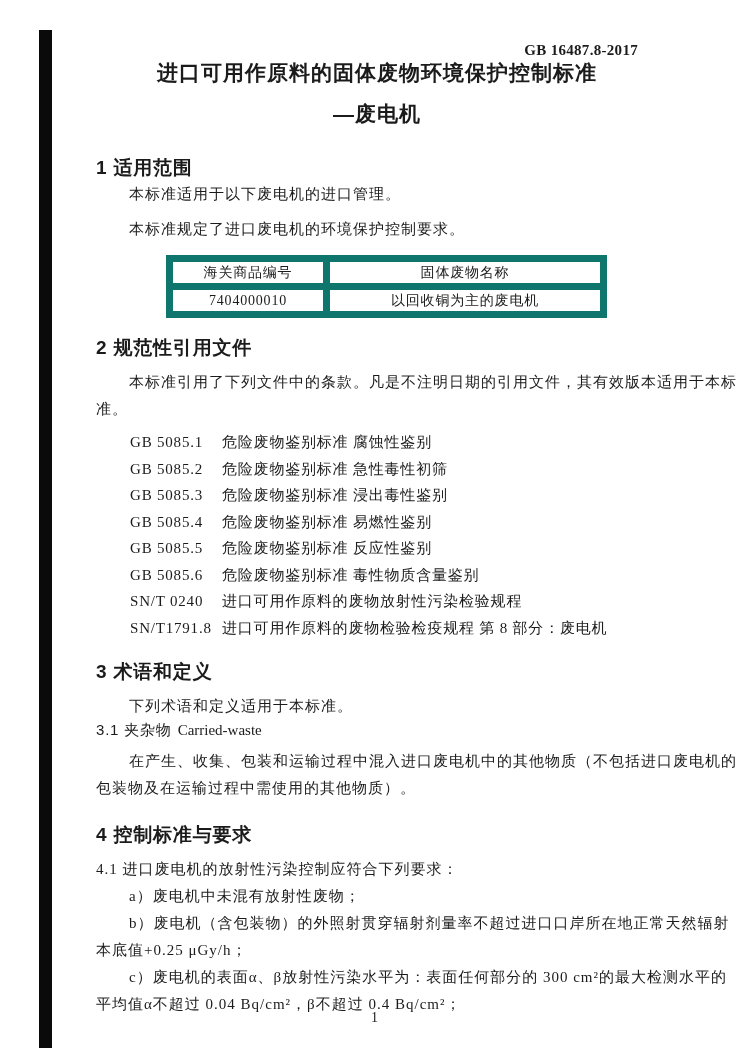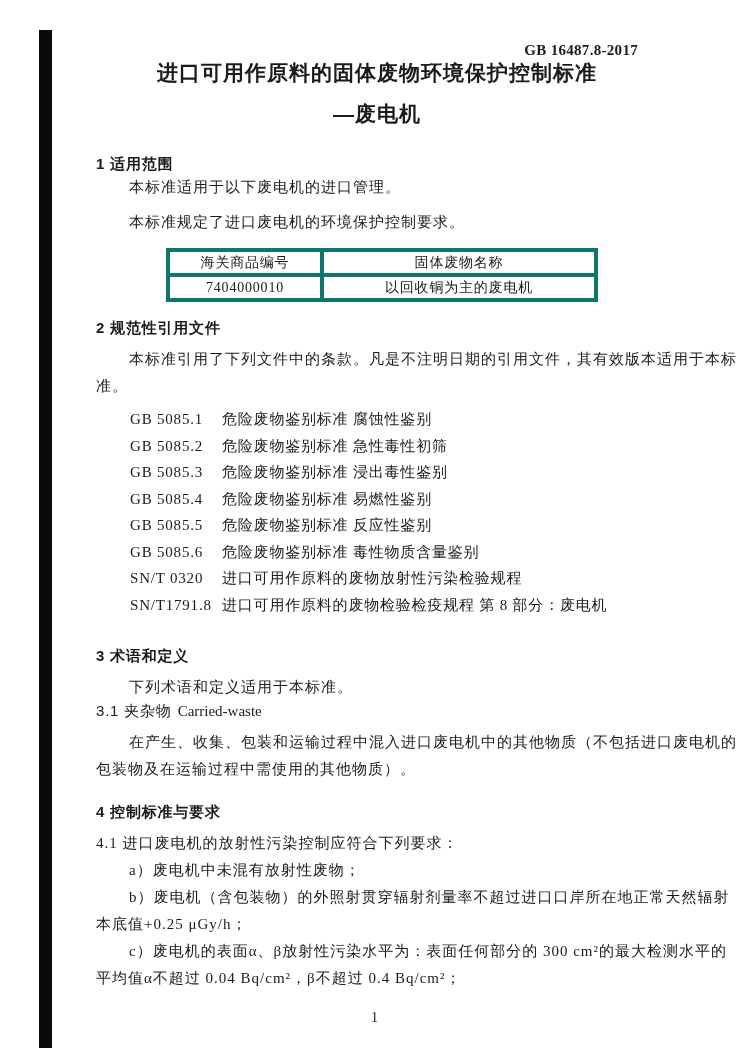--- a/index.html
+++ b/index.html
@@ -51,44 +51,44 @@
     margin-top: 13px;
     text-align: center;
     font-family: "Liberation Sans", "DejaVu Sans", sans-serif;
     font-weight: bold;
     font-size: 21px;
     letter-spacing: 1px;
   }
   .sec-heading {
     font-family: "Liberation Sans", "DejaVu Sans", sans-serif;
     font-weight: bold;
-    font-size: 15px;
+    font-size: 19px;
     letter-spacing: 0.8px;
     white-space: nowrap;
   }
   .h-scope   { margin-top: 27px; }
   .h-refs    { margin-top: 17px; }
-  .h-terms   { margin-top: 29px; }
+  .h-terms   { margin-top: 18px; }
   .h-reqs    { margin-top: 20px; }
   .body-line {
     font-size: 15px;
     letter-spacing: 1px;
     line-height: 27px;
     white-space: nowrap;
   }
   .indent { text-indent: 2.2em; }
   .mt-para { margin-top: 8px; }
   .customs-table {
     border-collapse: collapse;
     margin: 12px 0 0 70px;
     table-layout: fixed;
     width: 420px;
   }
   .customs-table td {
-    border: 4px solid #0f766e;
+    border: 7px solid #0f766e;
     height: 21px;
     text-align: center;
     vertical-align: middle;
     font-size: 14px;
     letter-spacing: 0.8px;
     padding: 0;
   }
   .customs-table .c1 { width: 150px; }
   .customs-table .c2 { width: 270px; }
   .ref-line {
@@ -174,21 +174,21 @@
       <div class="ref-line">
         <span class="ref-code">GB 5085.4</span><span>危险废物鉴别标准  易燃性鉴别</span>
       </div>
       <div class="ref-line">
         <span class="ref-code">GB 5085.5</span><span>危险废物鉴别标准  反应性鉴别</span>
       </div>
       <div class="ref-line">
         <span class="ref-code">GB 5085.6</span><span>危险废物鉴别标准  毒性物质含量鉴别</span>
       </div>
       <div class="ref-line">
-        <span class="ref-code">SN/T 0320</span><span>进口可用作原料的废物放射性污染检验规程</span>
+        <span class="ref-code">SN/T 0240</span><span>进口可用作原料的废物放射性污染检验规程</span>
       </div>
       <div class="ref-line">
         <span class="ref-code">SN/T1791.8</span><span>进口可用作原料的废物检验检疫规程 第 8 部分：废电机</span>
       </div>
     </div>
 
     <div class="sec-heading h-terms">3 术语和定义</div>
     <div class="body-line indent mt-para">下列术语和定义适用于本标准。</div>
     <div class="term-line">
       <span class="term-zh">3.1 夹杂物</span><span class="term-en">Carried-waste</span>

